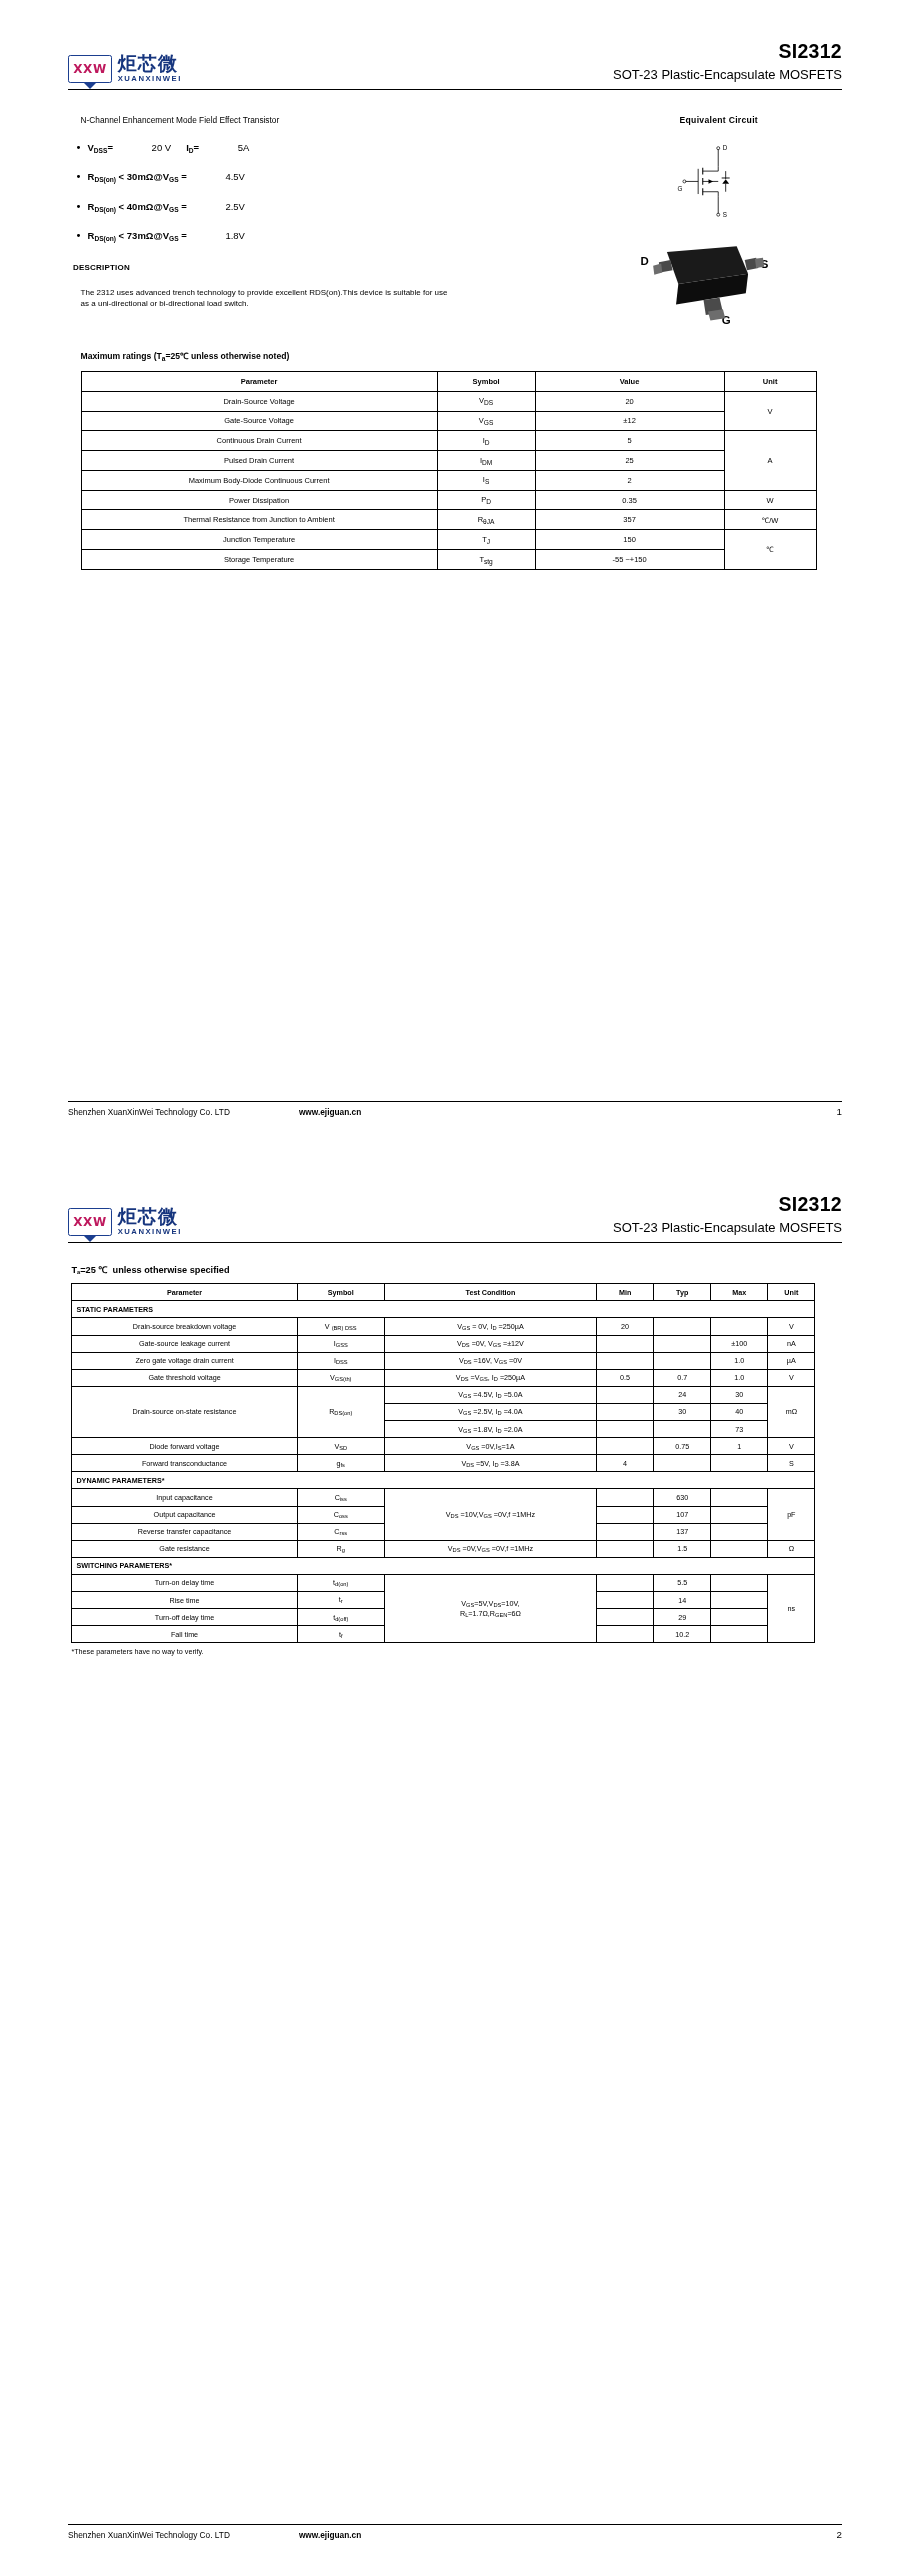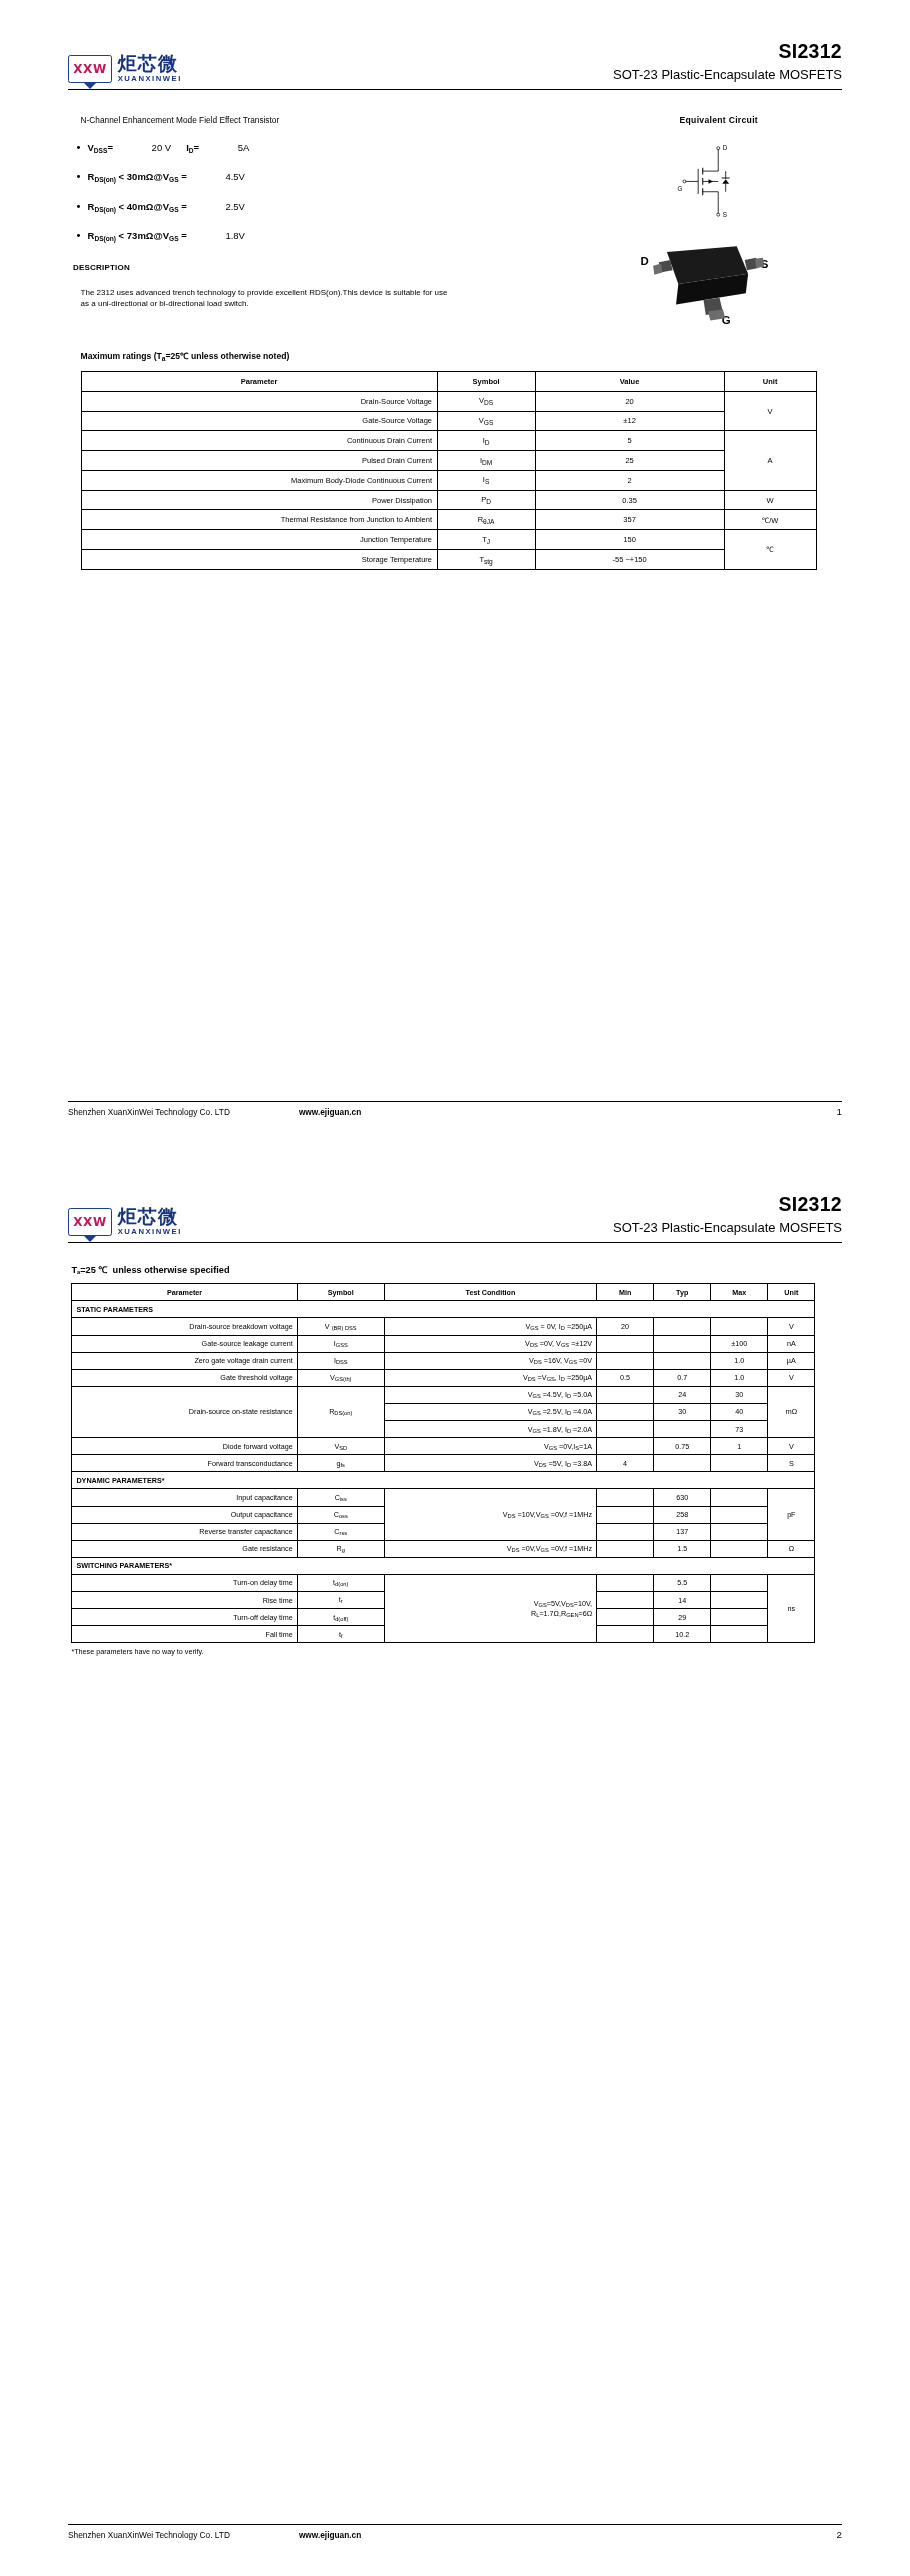--- a/index.html
+++ b/index.html
@@ -192,21 +192,21 @@
     font-size: 7.5px;
     padding: 3.4px 4.6px;
     height: 12px;
     vertical-align: middle;
   }
   table.grid th {
     text-align: center;
     font-weight: bold;
   }
   .tc { text-align: center; }
-  .tl { text-align: right; }
+  .tl { text-align: center; }
 
   
   .mr-c1 { width: 356px; }
   .mr-c2 { width: 98px; }
   .mr-c3 { width: 189px; }
   .mr-c4 { width: 92px; }
 
   
   .doc-footer {
     position: absolute;
@@ -601,21 +601,21 @@
         <td class="tl" rowspan="3">V<span class="vsmall">DS</span> =10V,V<span class="vsmall">GS</span> =0V,f =1MHz</td>
         <td class="tc"></td>
         <td class="tc">630</td>
         <td class="tc"></td>
         <td class="tc" rowspan="3">pF</td>
       </tr>
       <tr>
         <td class="tl">Output capacitance</td>
         <td class="tc">C<span class="vsmall">oss</span></td>
         <td class="tc"></td>
-        <td class="tc">258</td>
+        <td class="tc">107</td>
         <td class="tc"></td>
       </tr>
       <tr>
         <td class="tl">Reverse transfer capacitance</td>
         <td class="tc">C<span class="vsmall">rss</span></td>
         <td class="tc"></td>
         <td class="tc">137</td>
         <td class="tc"></td>
       </tr>
       <tr>

